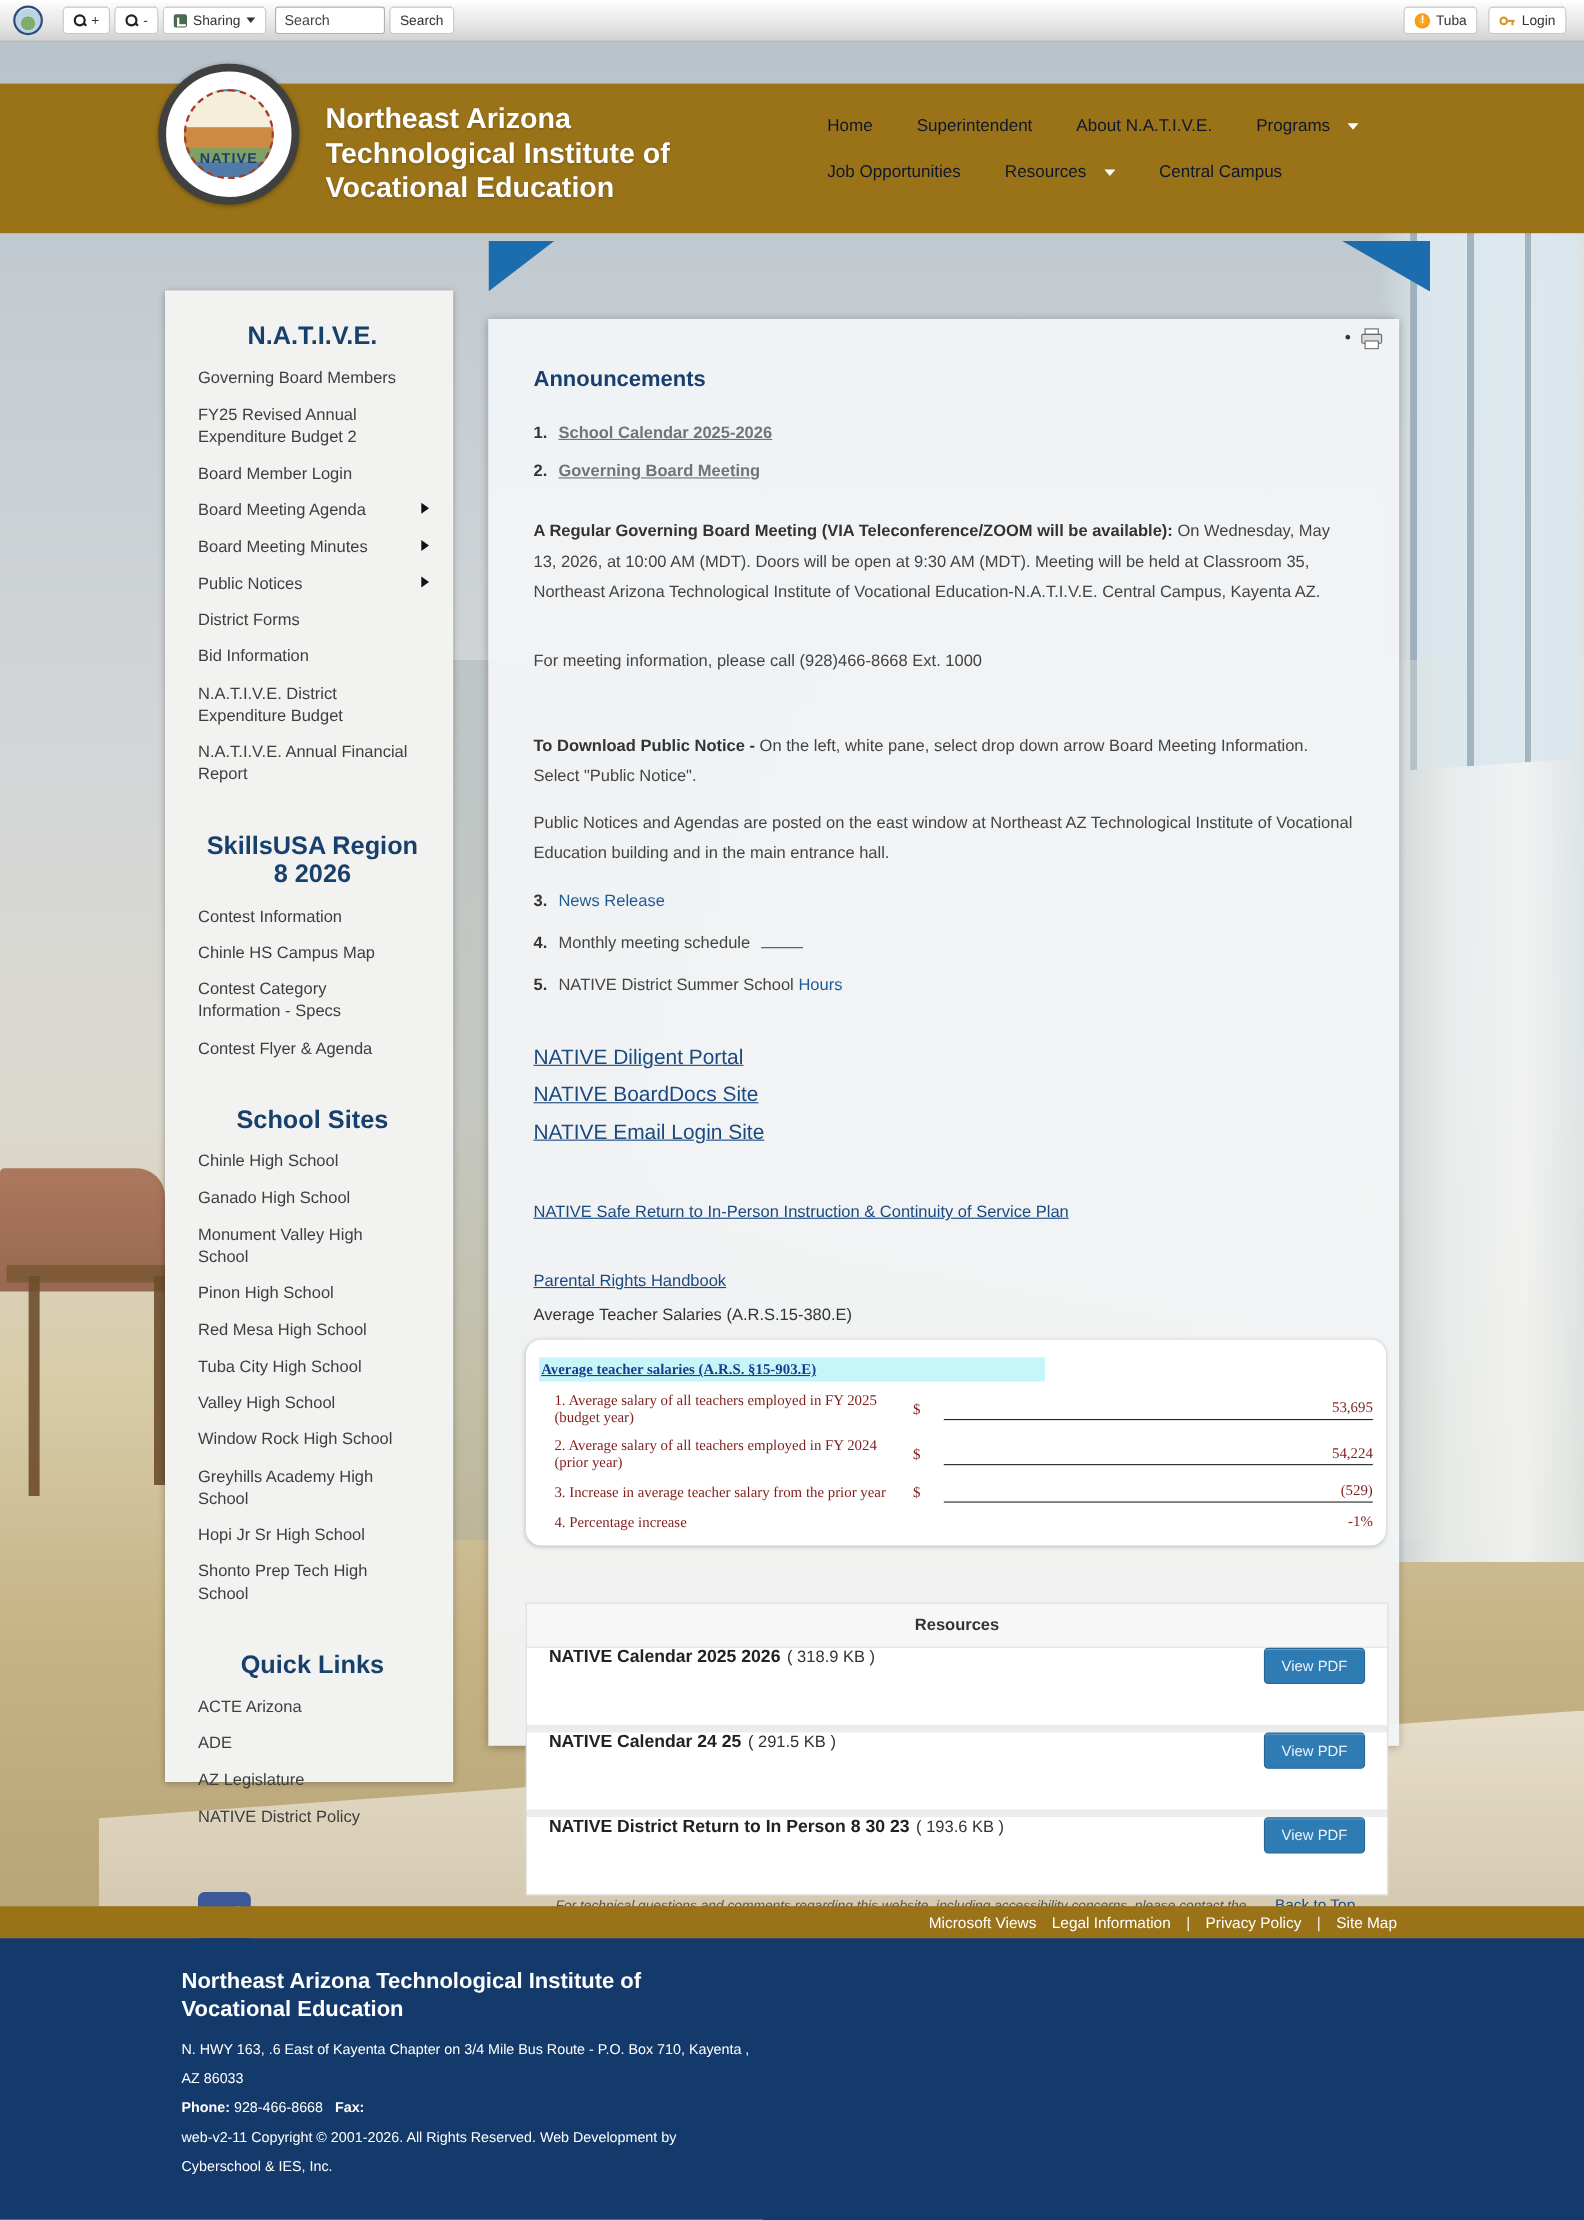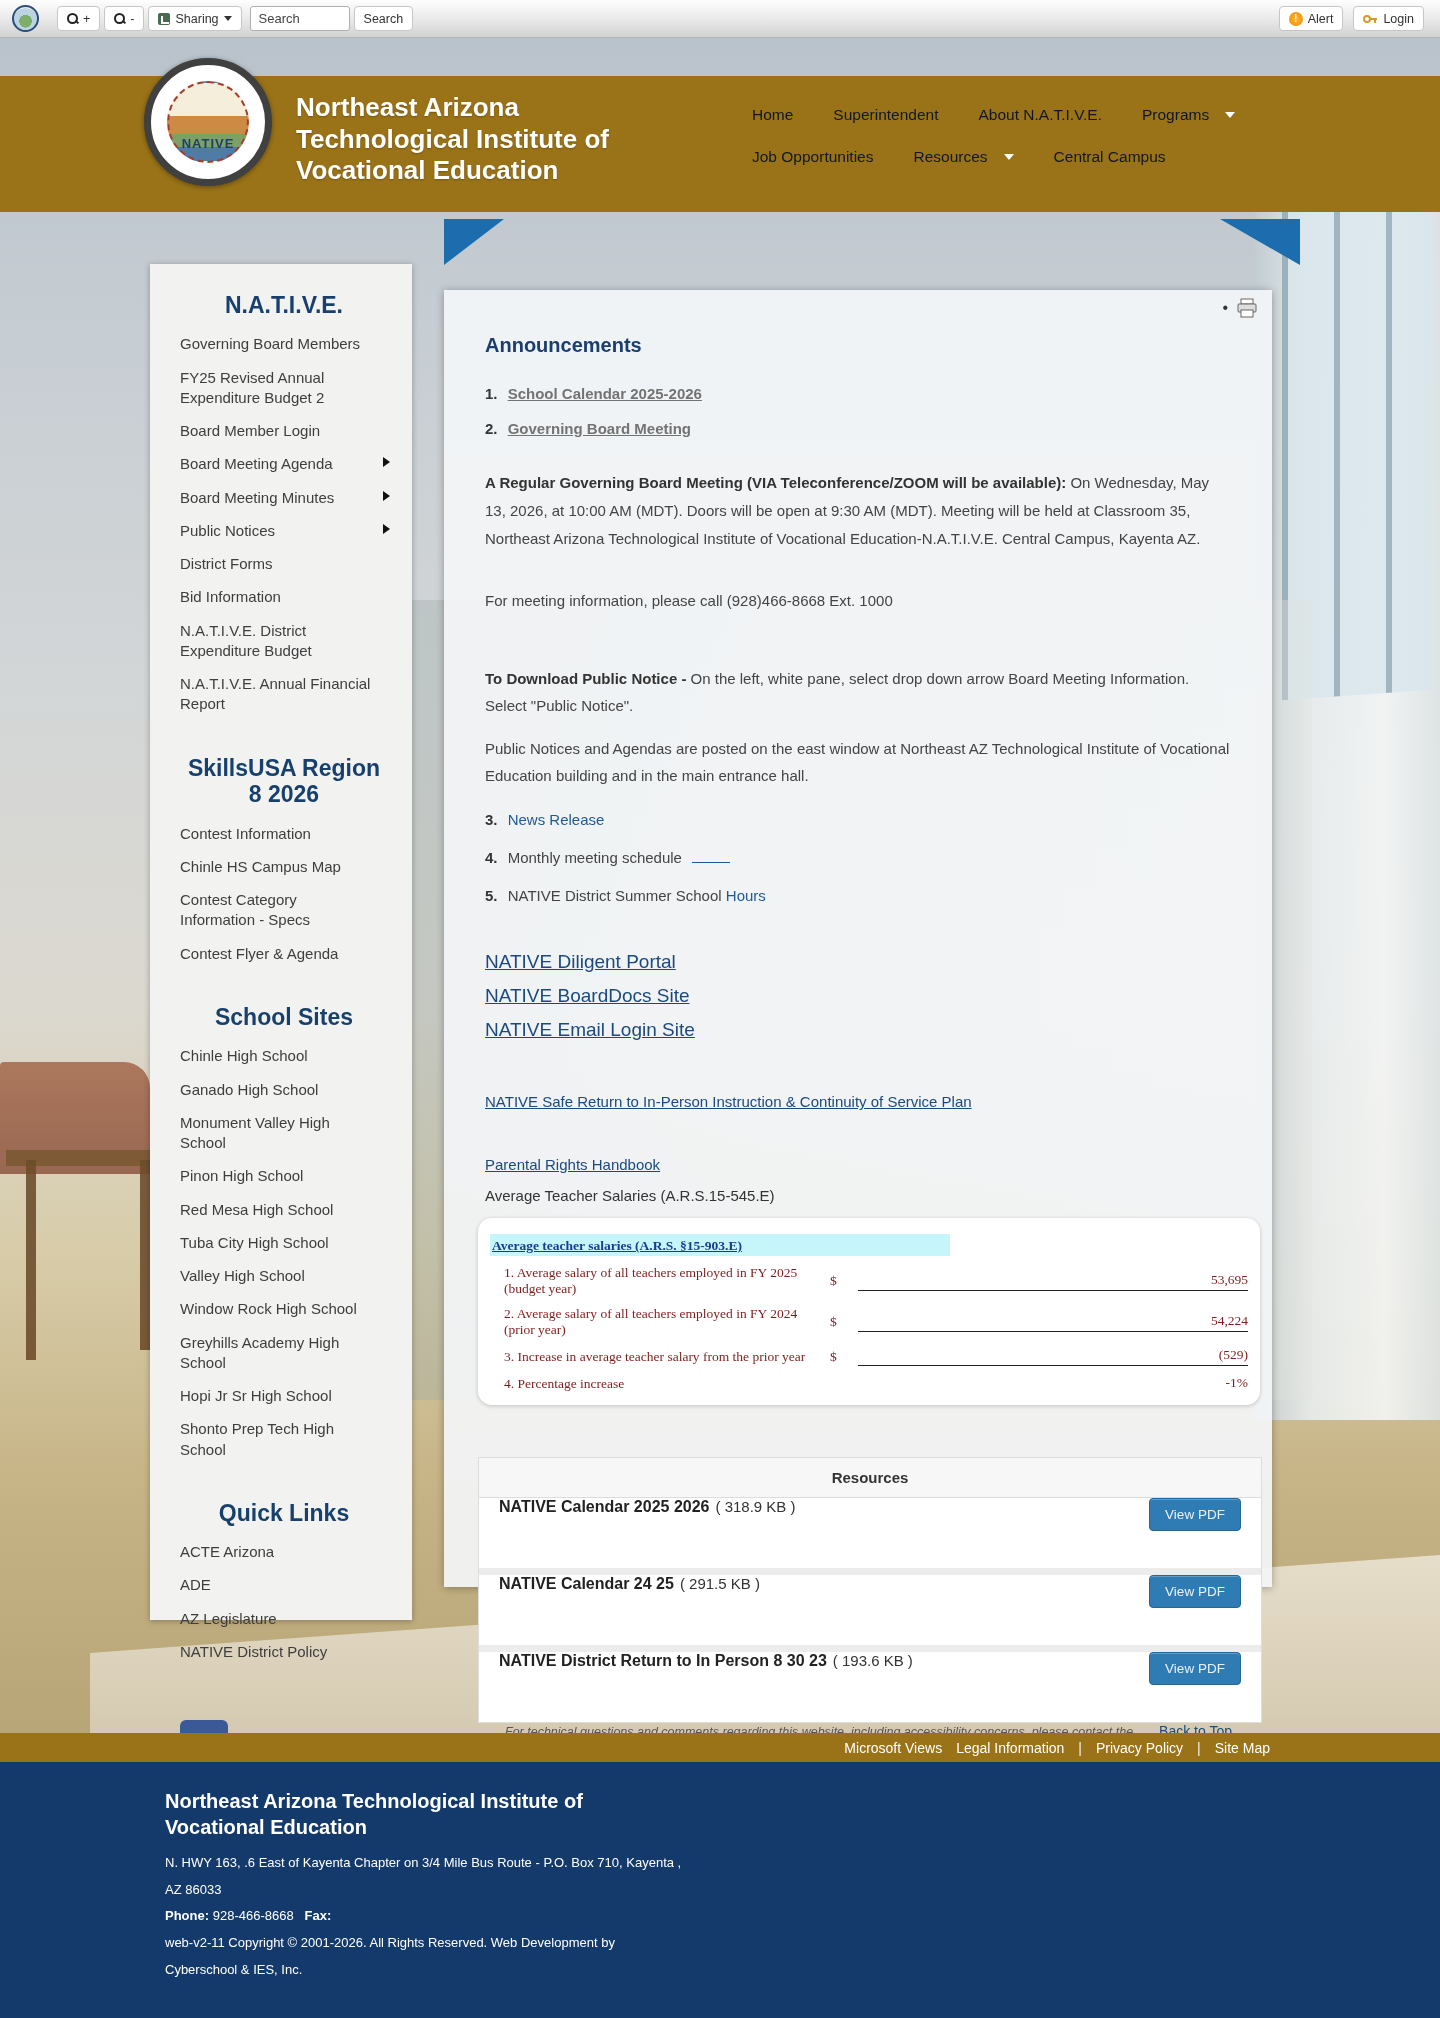--- a/index.html
+++ b/index.html
@@ -169,21 +169,21 @@
       <span>Sharing</span>
       <span class="caret-dn"></span>
     </button>
     <input class="tb-search" type="text" placeholder="Search" style="">
     <button class="tb-btn">
       <span>Search</span>
     </button>
     <div class="tb-right">
       <button class="tb-btn">
         <span class="alert-glyph">!</span>
-        <span>Alert</span>
+        <span>Tuba</span>
       </button>
       <button class="tb-btn">
         <svg class="key-glyph" width="15" height="12" viewBox="0 0 15 12">
           <circle cx="4" cy="6" r="3" fill="none" stroke="#d69a2b" stroke-width="2"></circle>
           <rect x="7" y="5" width="7" height="2" fill="#d69a2b"></rect>
           <rect x="11" y="7" width="2" height="3" fill="#d69a2b"></rect>
         </svg>
         <span>Login</span>
       </button>
     </div>
@@ -335,21 +335,21 @@
       <a>NATIVE Email Login Site</a>
     </div>
 
     <div class="safe">
       <a>NATIVE Safe Return to In-Person Instruction &amp; Continuity of Service Plan</a>
     </div>
 
     <div class="parental">
       <a>Parental Rights Handbook</a>
     </div>
-    <div class="salary-intro">Average Teacher Salaries (A.R.S.15-545.E)</div>
+    <div class="salary-intro">Average Teacher Salaries (A.R.S.15-380.E)</div>
 
     <div class="salary-card">
       <div class="sal-header">
         <a>Average teacher salaries (A.R.S. §15-903.E)</a>
       </div>
       <div class="sal-row">
         <span class="sal-label"><span>1.</span> <span>Average salary of all teachers employed in FY 2025 (budget year)</span></span>
         <span class="sal-cur">$</span>
         <span class="sal-val">53,695</span>
       </div>

